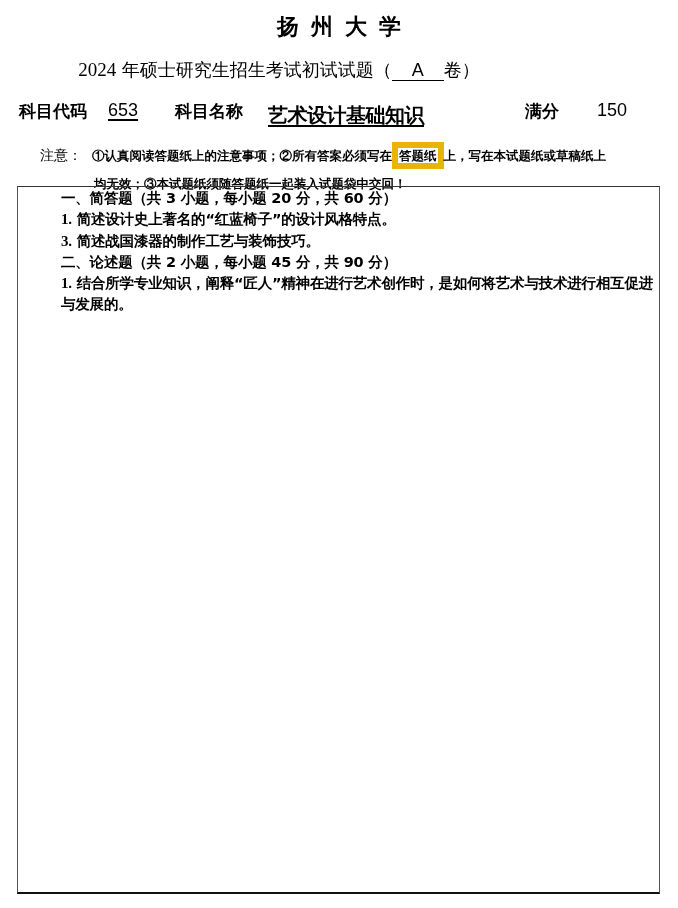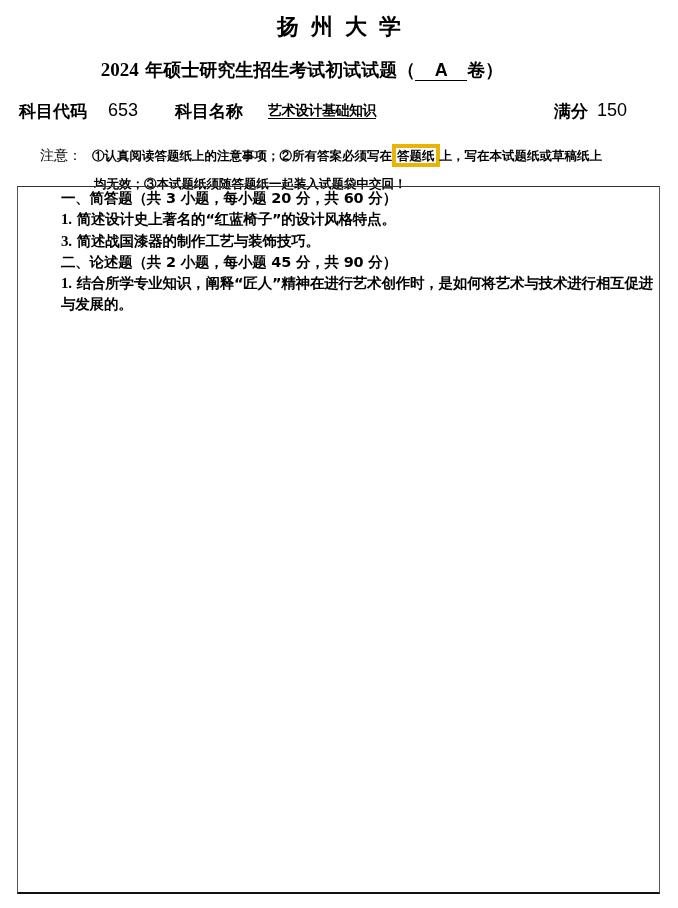--- a/index.html
+++ b/index.html
@@ -28,24 +28,23 @@
       padding-left: 12px;
       box-sizing: border-box;
     }
     .subtitle {
       position: absolute;
       top: 58px;
       left: 0;
       width: 558px;
       text-align: center;
       font-family: "DejaVu Sans", "Liberation Sans", sans-serif;
-      font-weight: bold;
+      font-weight: normal;
       font-size: 18px;
       white-space: nowrap;
-      padding-left: 23px;
     }
     .subtitle .year {
       font-family: "Liberation Serif", "DejaVu Serif", serif;
       font-size: 19px;
     }
     .subtitle .paper-letter {
       display: inline-block;
       width: 52px;
       border-bottom: 1.5px solid #000;
       text-align: center;
@@ -63,34 +62,35 @@
       font-size: 17px;
       white-space: nowrap;
     }
     .info-row span { position: absolute; top: 0; }
     .code-label { left: 0; }
     .code-value {
       left: 89px;
       font-family: "Liberation Sans", sans-serif;
       font-weight: normal;
       font-size: 18px;
+      text-decoration: underline;
       text-decoration-thickness: 1.5px;
       text-underline-offset: 3px;
       text-align: center;
     }
     .name-label { left: 156px; }
     .name-value {
       left: 249px;
-      font-size: 14px;
+      font-size: 20px;
       top: 2px !important;
       text-decoration: underline;
       text-underline-offset: 3px;
       letter-spacing: -0.5px;
     }
-    .score-label { left: 535px; }
+    .score-label { left: 506px; }
     .score-value {
       left: 578px;
       font-family: Liberation Sans, sans-serif;
       font-weight: normal;
       font-size: 18px;
     }
     .notice {
       position: absolute;
       top: 141px;
       left: 40px;
@@ -100,21 +100,21 @@
       white-space: nowrap;
     }
     .notice .label {
       font-family: "DejaVu Sans", "Liberation Sans", sans-serif;
       font-size: 14px;
       font-weight: normal;
       margin-right: 10px;
     }
     .notice .text { font-weight: bold; }
     .notice .boxed {
-      border: 4px solid #eab308;
+      border: 6px solid #eab308;
       padding: 0 1px;
     }
     .notice .line2 {
       padding-left: 54px;
     }
     .answer-box {
       position: absolute;
       top: 186px;
       left: 17px;
       width: 643px;

